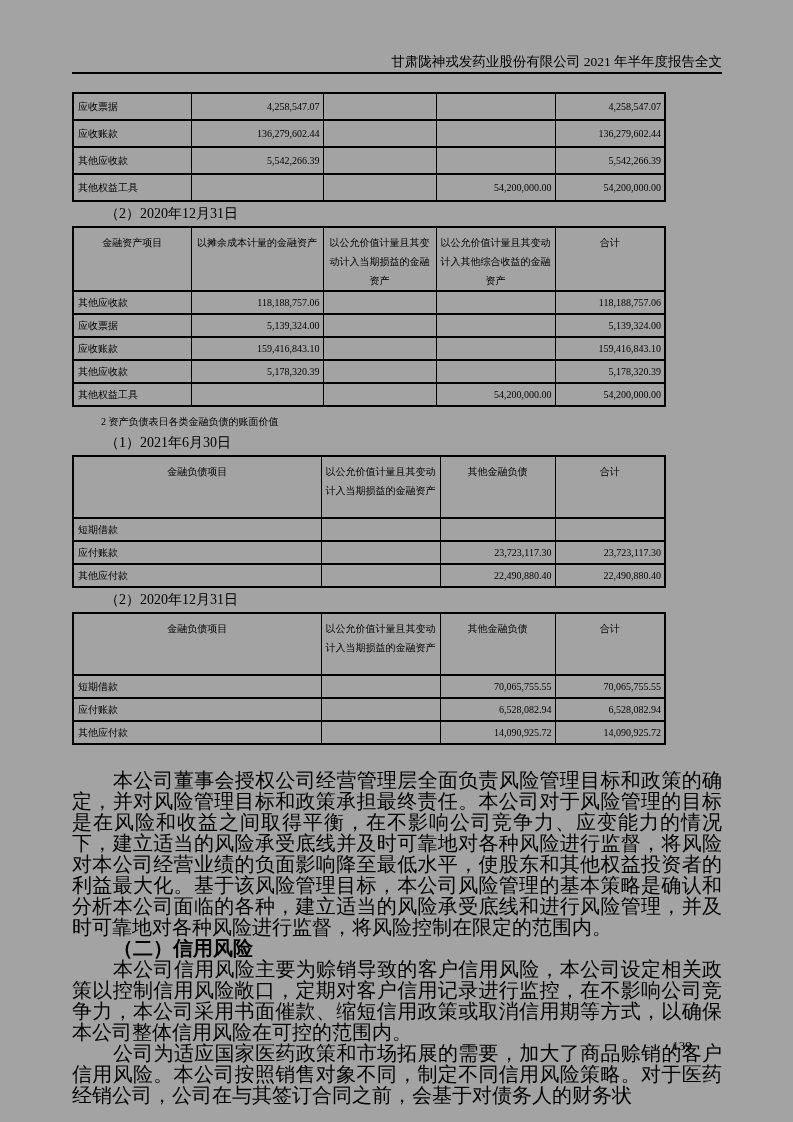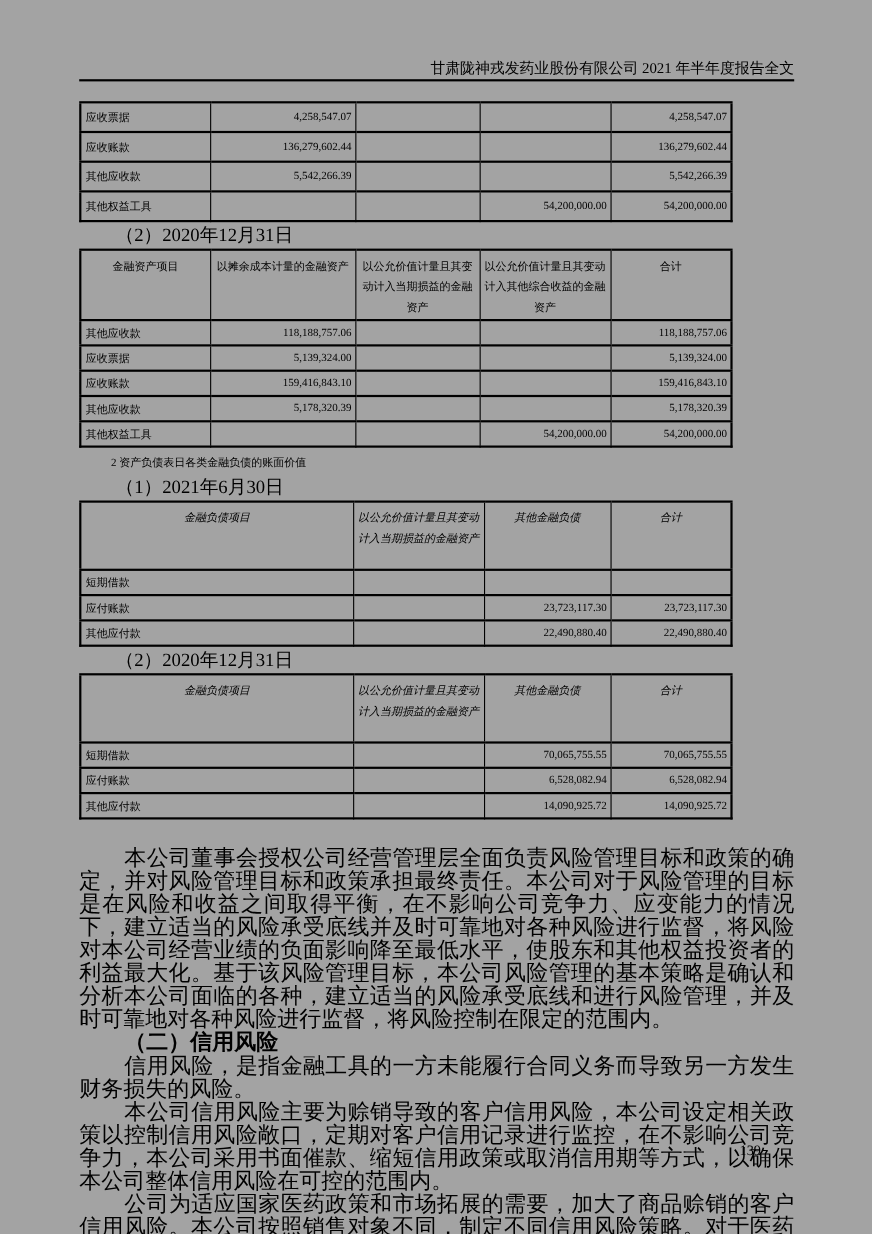--- a/index.html
+++ b/index.html
@@ -61,29 +61,29 @@
   
   .t-assets thead th{height:58px;}
   .t-assets tbody td{height:23px;}
   .t-assets th:nth-child(1),.t-assets td:nth-child(1){width:118px;}
   .t-assets th:nth-child(2),.t-assets td:nth-child(2){width:132px;}
   .t-assets th:nth-child(3),.t-assets td:nth-child(3){width:113px;}
   .t-assets th:nth-child(4),.t-assets td:nth-child(4){width:119px;margin-left:16px;}
   .t-assets th:nth-child(5),.t-assets td:nth-child(5){width:110px;}
 
   
-  .t-liab thead th{height:62px;font-style:italic;}
+  .t-liab thead th{height:62px;}
   .t-liab tbody td{height:23px;}
   .t-liab th:nth-child(1),.t-liab td:nth-child(1){width:248px;}
   .t-liab th:nth-child(2),.t-liab td:nth-child(2){width:119px;}
   .t-liab th:nth-child(3),.t-liab td:nth-child(3){width:115px;}
   .t-liab th:nth-child(4),.t-liab td:nth-child(4){width:110px;}
 
   .caption{
-    font-size:17px;
+    font-size:14px;
     line-height:18px;
     padding-left:33px;
     margin:3px 0 3px 0;
   }
   .sec-heading{
     font-size:10px;
     line-height:19px;
     padding-left:29px;
     margin:5px 0 2px 0;
   }
@@ -264,21 +264,20 @@
             <td class="num"></td>
             <td class="num">14,090,925.72</td>
             <td class="num">14,090,925.72</td>
           </tr>
         </tbody>
       </table>
 
     <div class="paras">
       <p class="para">本公司董事会授权公司经营管理层全面负责风险管理目标和政策的确定，并对风险管理目标和政策承担最终责任。本公司对于风险管理的目标是在风险和收益之间取得平衡，在不影响公司竞争力、应变能力的情况下，建立适当的风险承受底线并及时可靠地对各种风险进行监督，将风险对本公司经营业绩的负面影响降至最低水平，使股东和其他权益投资者的利益最大化。基于该风险管理目标，本公司风险管理的基本策略是确认和分析本公司面临的各种，建立适当的风险承受底线和进行风险管理，并及时可靠地对各种风险进行监督，将风险控制在限定的范围内。</p>
       <p class="para bold">（二）信用风险</p>
-      <p class="para">信用风险，是指金融工具的一方未能履行合同义务而导致另一方发生财务损失的风险。</p>
       <p class="para">本公司信用风险主要为赊销导致的客户信用风险，本公司设定相关政策以控制信用风险敞口，定期对客户信用记录进行监控，在不影响公司竞争力，本公司采用书面催款、缩短信用政策或取消信用期等方式，以确保本公司整体信用风险在可控的范围内。</p>
       <p class="para">公司为适应国家医药政策和市场拓展的需要，加大了商品赊销的客户信用风险。本公司按照销售对象不同，制定不同信用风险策略。对于医药经销公司，公司在与其签订合同之前，会基于对债务人的财务状</p>
     </div>
 
   </div>
 
   <div class="page-number">139</div>
 
 </div>
 

